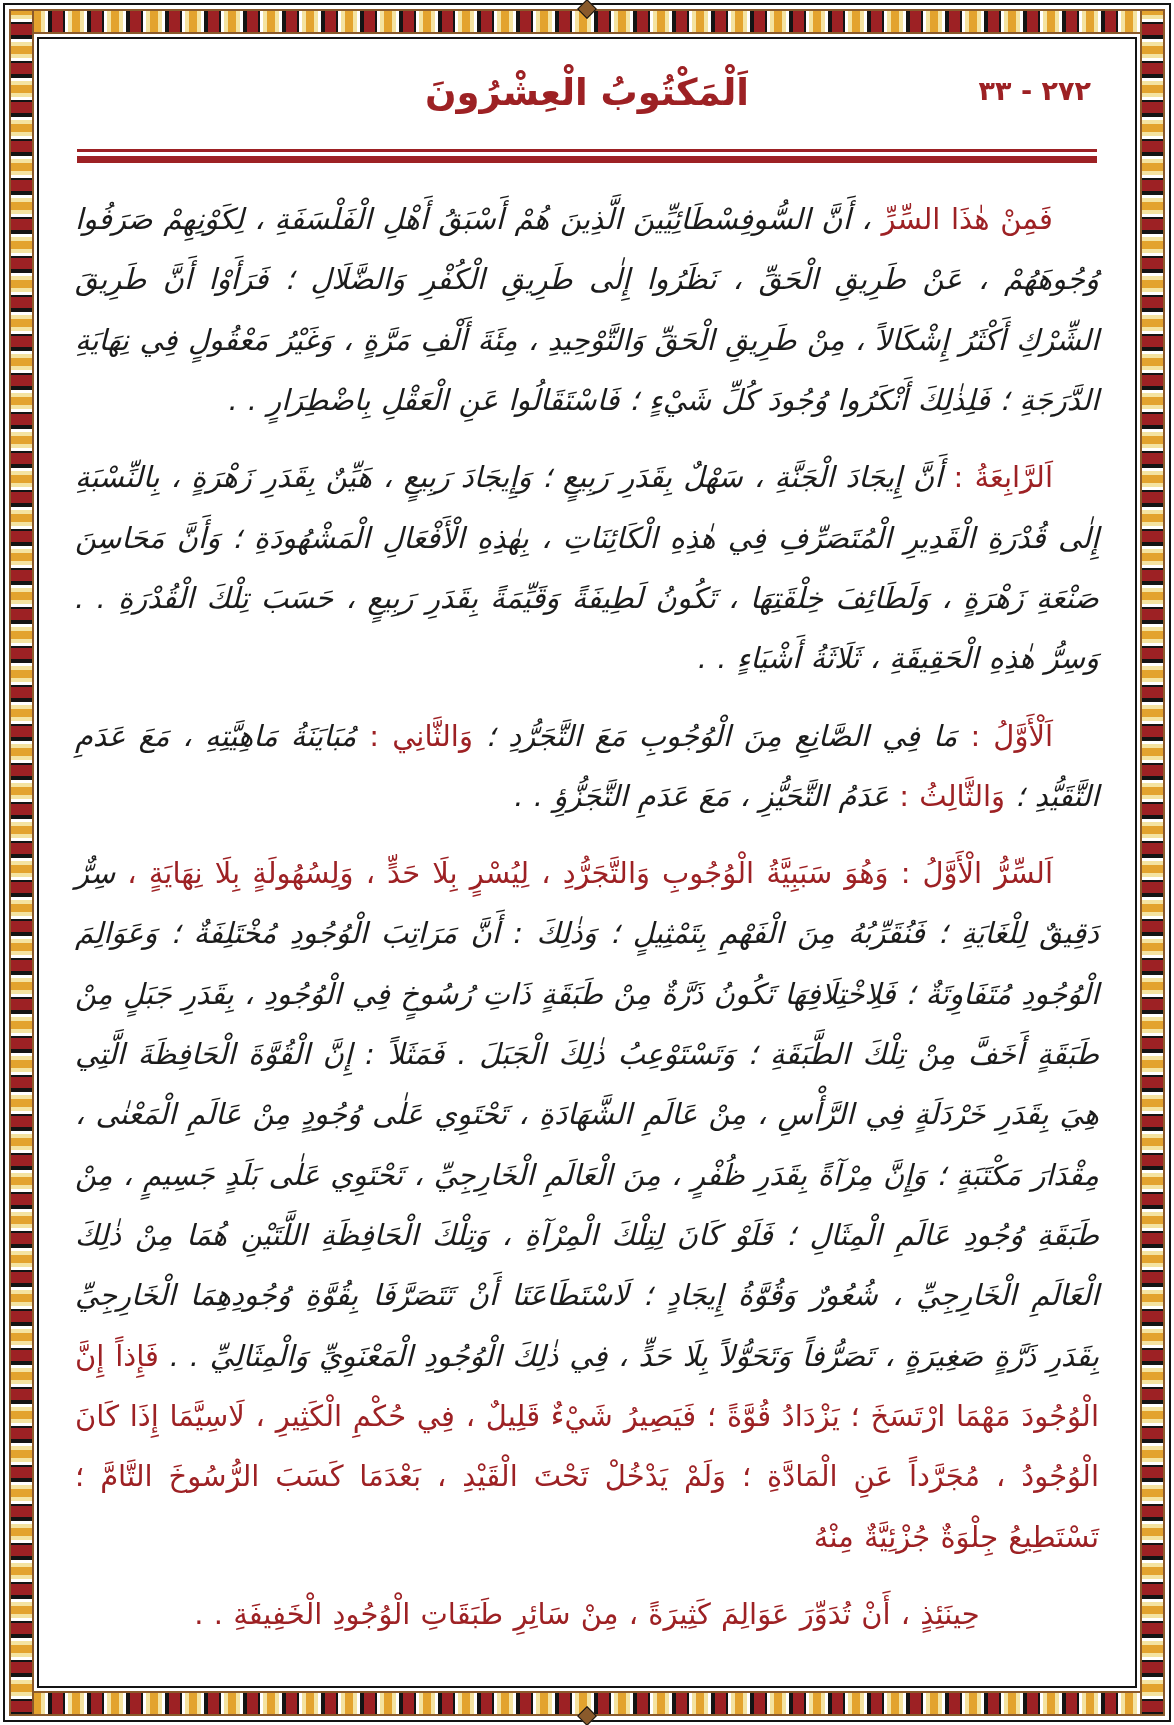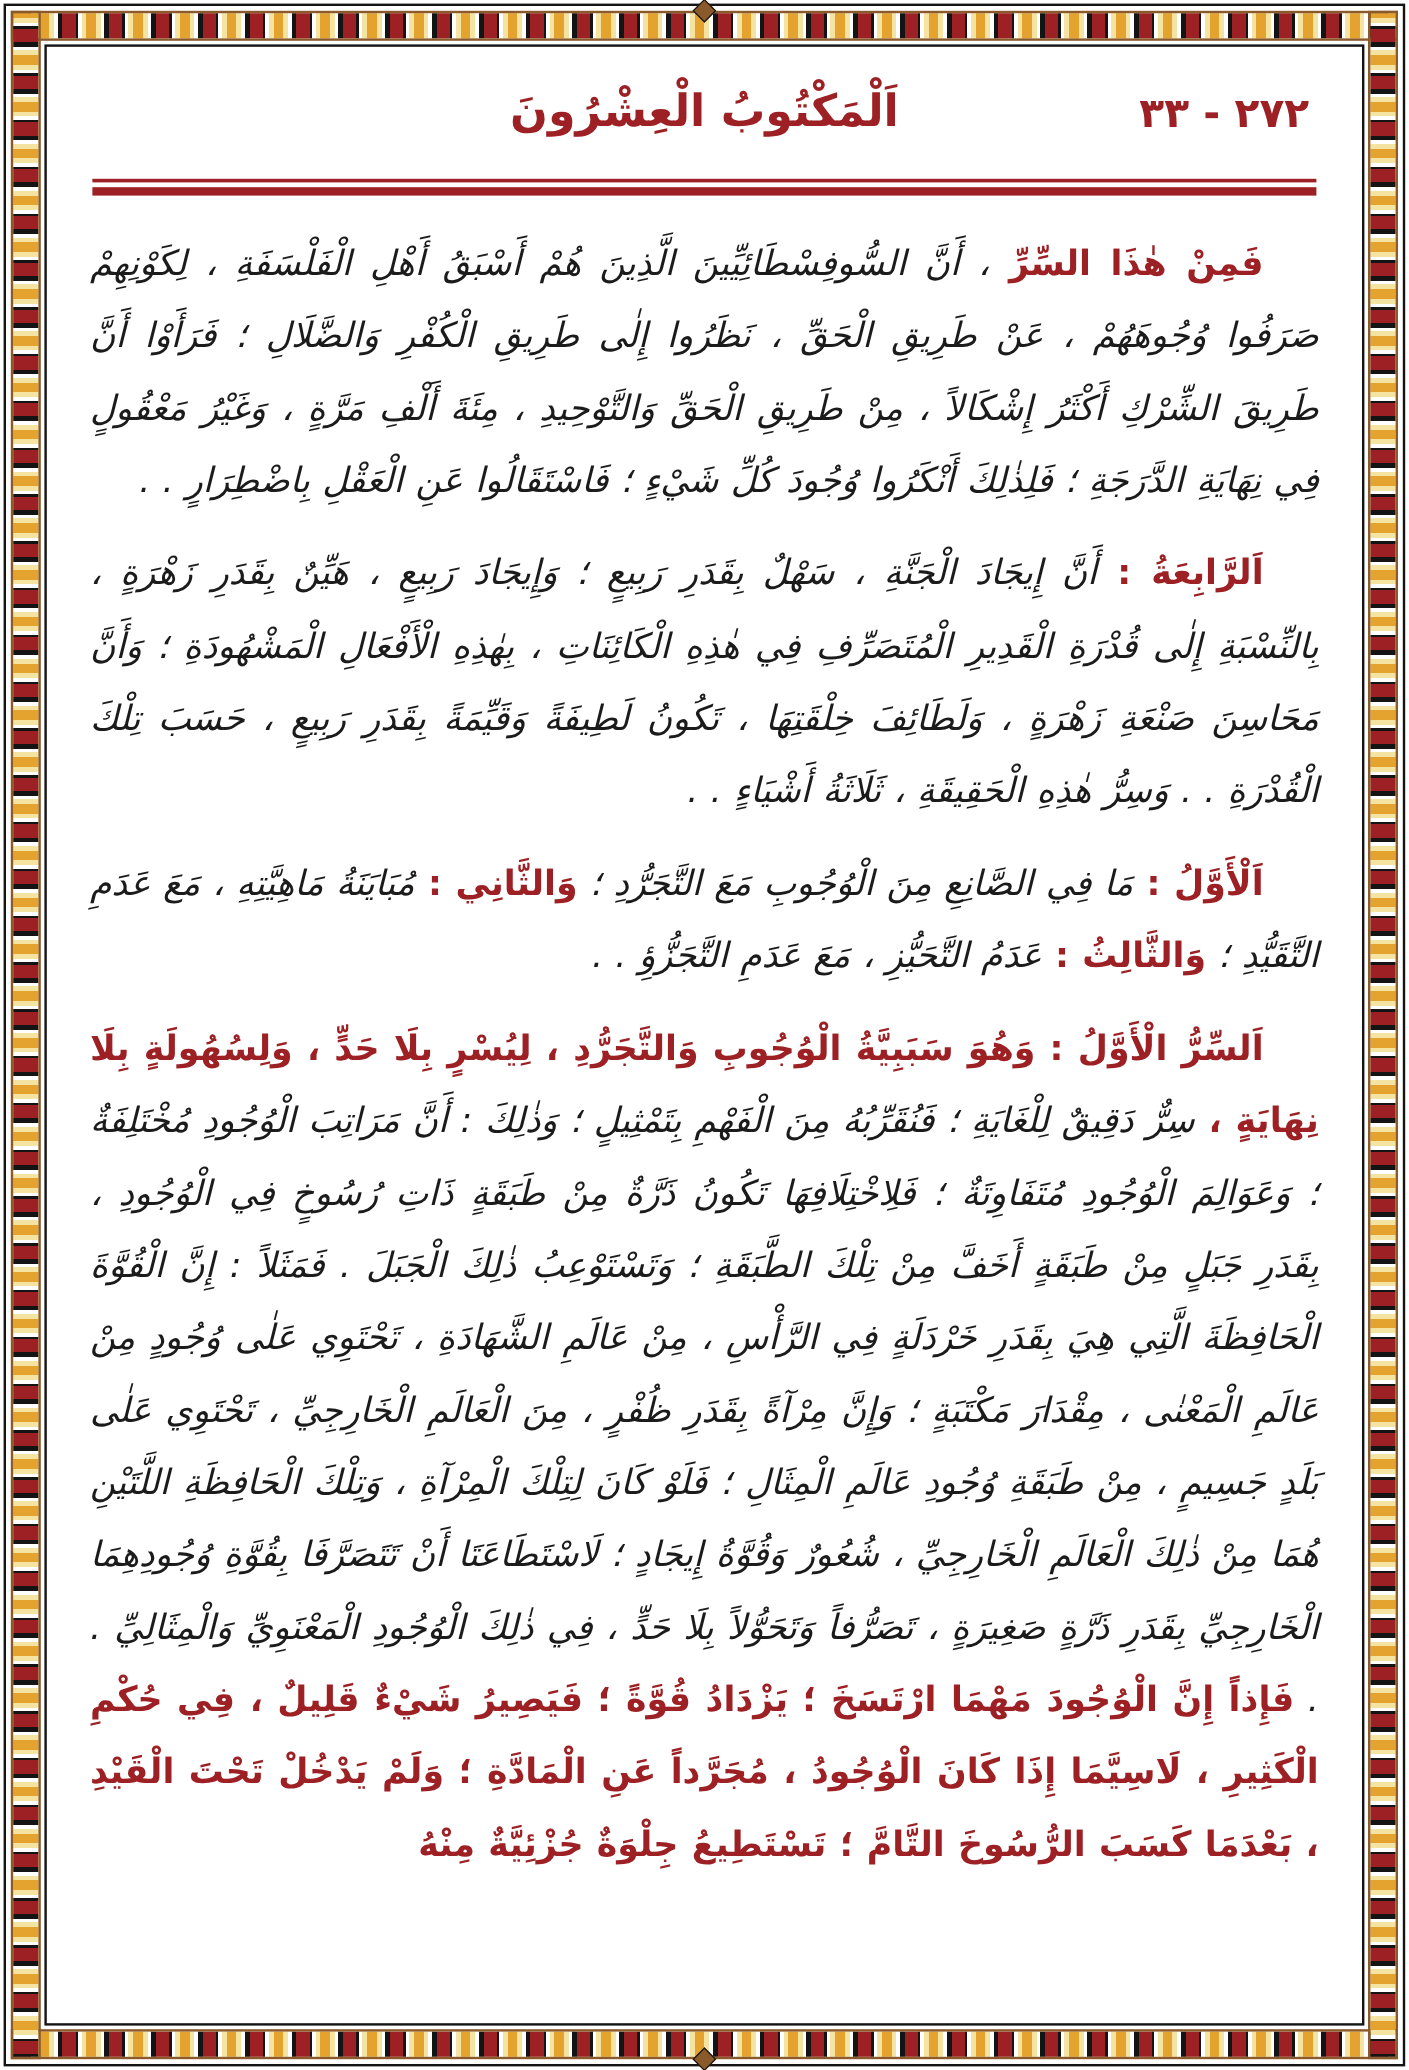--- a/index.html
+++ b/index.html
@@ -90,21 +90,21 @@
     position: relative;
     height: 78px;
   }
   .page-number {
     position: absolute;
     left: 8px;            
     top: 18px;
     direction: rtl;
     color: var(--accent, #9d2124);
     font-weight: bold;
-    font-size: 34px;
+    font-size: 27px;
     letter-spacing: 2px;
   }
   
   .page-number { left: auto; right: 8px; }
   .page-title {
     position: absolute;
     left: 0; right: 0;
     top: 14px;
     text-align: center;
     color: var(--accent, #9d2124);
@@ -126,21 +126,21 @@
     -moz-text-align-last: right;
     text-indent: 46px;
     word-spacing: 1px;
   }
   .para.center {
     text-align: center;
     text-align-last: center;
     -moz-text-align-last: center;
     text-indent: 0;
   }
-  .seg-red   { color: var(--accent, #9d2124); font-weight: bold; }
+  .seg-red   { color: var(--accent, #9d2124); font-weight: normal; }
   .seg-black { color: var(--ink, #1b1b1b); font-style: italic; }
 </style>
 </head>
 <body>
 
 <div class="page">
 
   <div class="outer-line"></div>
   <div class="band band-top"></div>
   <div class="band band-bottom"></div>
@@ -160,16 +160,17 @@
     <div class="double-rule">
       <div class="rule-thin"></div>
       <div class="rule-thick"></div>
     </div>
 
     <div class="body-text">
         <p class="para" dir="rtl"><span class="seg-red">فَمِنْ هٰذَا السِّرِّ </span><span class="seg-black">، أَنَّ السُّوفِسْطَائِيِّينَ الَّذِينَ هُمْ أَسْبَقُ أَهْلِ الْفَلْسَفَةِ ، لِكَوْنِهِمْ صَرَفُوا وُجُوهَهُمْ ، عَنْ طَرِيقِ الْحَقِّ ، نَظَرُوا إِلٰى طَرِيقِ الْكُفْرِ وَالضَّلَالِ ؛ فَرَأَوْا أَنَّ طَرِيقَ الشِّرْكِ أَكْثَرُ إِشْكَالاً ، مِنْ طَرِيقِ الْحَقِّ وَالتَّوْحِيدِ ، مِئَةَ أَلْفِ مَرَّةٍ ، وَغَيْرُ مَعْقُولٍ فِي نِهَايَةِ الدَّرَجَةِ ؛ فَلِذٰلِكَ أَنْكَرُوا وُجُودَ كُلِّ شَيْءٍ ؛ فَاسْتَقَالُوا عَنِ الْعَقْلِ بِاضْطِرَارٍ . .</span></p>
         <p class="para" dir="rtl"><span class="seg-red">اَلرَّابِعَةُ : </span><span class="seg-black">أَنَّ إِيجَادَ الْجَنَّةِ ، سَهْلٌ بِقَدَرِ رَبِيعٍ ؛ وَإِيجَادَ رَبِيعٍ ، هَيِّنٌ بِقَدَرِ زَهْرَةٍ ، بِالنِّسْبَةِ إِلٰى قُدْرَةِ الْقَدِيرِ الْمُتَصَرِّفِ فِي هٰذِهِ الْكَائِنَاتِ ، بِهٰذِهِ الْأَفْعَالِ الْمَشْهُودَةِ ؛ وَأَنَّ مَحَاسِنَ صَنْعَةِ زَهْرَةٍ ، وَلَطَائِفَ خِلْقَتِهَا ، تَكُونُ لَطِيفَةً وَقَيِّمَةً بِقَدَرِ رَبِيعٍ ، حَسَبَ تِلْكَ الْقُدْرَةِ . . وَسِرُّ هٰذِهِ الْحَقِيقَةِ ، ثَلَاثَةُ أَشْيَاءٍ . .</span></p>
         <p class="para" dir="rtl"><span class="seg-red">اَلْأَوَّلُ : </span><span class="seg-black">مَا فِي الصَّانِعِ مِنَ الْوُجُوبِ مَعَ التَّجَرُّدِ ؛ </span><span class="seg-red">وَالثَّانِي : </span><span class="seg-black">مُبَايَنَةُ مَاهِيَّتِهِ ، مَعَ عَدَمِ التَّقَيُّدِ ؛ </span><span class="seg-red">وَالثَّالِثُ : </span><span class="seg-black">عَدَمُ التَّحَيُّزِ ، مَعَ عَدَمِ التَّجَزُّؤِ . .</span></p>
         <p class="para" dir="rtl"><span class="seg-red">اَلسِّرُّ الْأَوَّلُ : وَهُوَ سَبَبِيَّةُ الْوُجُوبِ وَالتَّجَرُّدِ ، لِيُسْرٍ بِلَا حَدٍّ ، وَلِسُهُولَةٍ بِلَا نِهَايَةٍ ، </span><span class="seg-black">سِرٌّ دَقِيقٌ لِلْغَايَةِ ؛ فَنُقَرِّبُهُ مِنَ الْفَهْمِ بِتَمْثِيلٍ ؛ وَذٰلِكَ : أَنَّ مَرَاتِبَ الْوُجُودِ مُخْتَلِفَةٌ ؛ وَعَوَالِمَ الْوُجُودِ مُتَفَاوِتَةٌ ؛ فَلِاخْتِلَافِهَا تَكُونُ ذَرَّةٌ مِنْ طَبَقَةٍ ذَاتِ رُسُوخٍ فِي الْوُجُودِ ، بِقَدَرِ جَبَلٍ مِنْ طَبَقَةٍ أَخَفَّ مِنْ تِلْكَ الطَّبَقَةِ ؛ وَتَسْتَوْعِبُ ذٰلِكَ الْجَبَلَ . فَمَثَلاً : إِنَّ الْقُوَّةَ الْحَافِظَةَ الَّتِي هِيَ بِقَدَرِ خَرْدَلَةٍ فِي الرَّأْسِ ، مِنْ عَالَمِ الشَّهَادَةِ ، تَحْتَوِي عَلٰى وُجُودٍ مِنْ عَالَمِ الْمَعْنٰى ، مِقْدَارَ مَكْتَبَةٍ ؛ وَإِنَّ مِرْآةً بِقَدَرِ ظُفْرٍ ، مِنَ الْعَالَمِ الْخَارِجِيِّ ، تَحْتَوِي عَلٰى بَلَدٍ جَسِيمٍ ، مِنْ طَبَقَةِ وُجُودِ عَالَمِ الْمِثَالِ ؛ فَلَوْ كَانَ لِتِلْكَ الْمِرْآةِ ، وَتِلْكَ الْحَافِظَةِ اللَّتَيْنِ هُمَا مِنْ ذٰلِكَ الْعَالَمِ الْخَارِجِيِّ ، شُعُورٌ وَقُوَّةُ إِيجَادٍ ؛ لَاسْتَطَاعَتَا أَنْ تَتَصَرَّفَا بِقُوَّةِ وُجُودِهِمَا الْخَارِجِيِّ بِقَدَرِ ذَرَّةٍ صَغِيرَةٍ ، تَصَرُّفاً وَتَحَوُّلاً بِلَا حَدٍّ ، فِي ذٰلِكَ الْوُجُودِ الْمَعْنَوِيِّ وَالْمِثَالِيِّ . . </span><span class="seg-red">فَإِذاً إِنَّ الْوُجُودَ مَهْمَا ارْتَسَخَ ؛ يَزْدَادُ قُوَّةً ؛ فَيَصِيرُ شَيْءٌ قَلِيلٌ ، فِي حُكْمِ الْكَثِيرِ ، لَاسِيَّمَا إِذَا كَانَ الْوُجُودُ ، مُجَرَّداً عَنِ الْمَادَّةِ ؛ وَلَمْ يَدْخُلْ تَحْتَ الْقَيْدِ ، بَعْدَمَا كَسَبَ الرُّسُوخَ التَّامَّ ؛ تَسْتَطِيعُ جِلْوَةٌ جُزْئِيَّةٌ مِنْهُ</span></p>
+        <p class="para center" dir="rtl"><span class="seg-red">حِينَئِذٍ ، أَنْ تُدَوِّرَ عَوَالِمَ كَثِيرَةً ، مِنْ سَائِرِ طَبَقَاتِ الْوُجُودِ الْخَفِيفَةِ . .</span></p>
       </div>
 
   </div>
 </div>
 
 </body></html>

